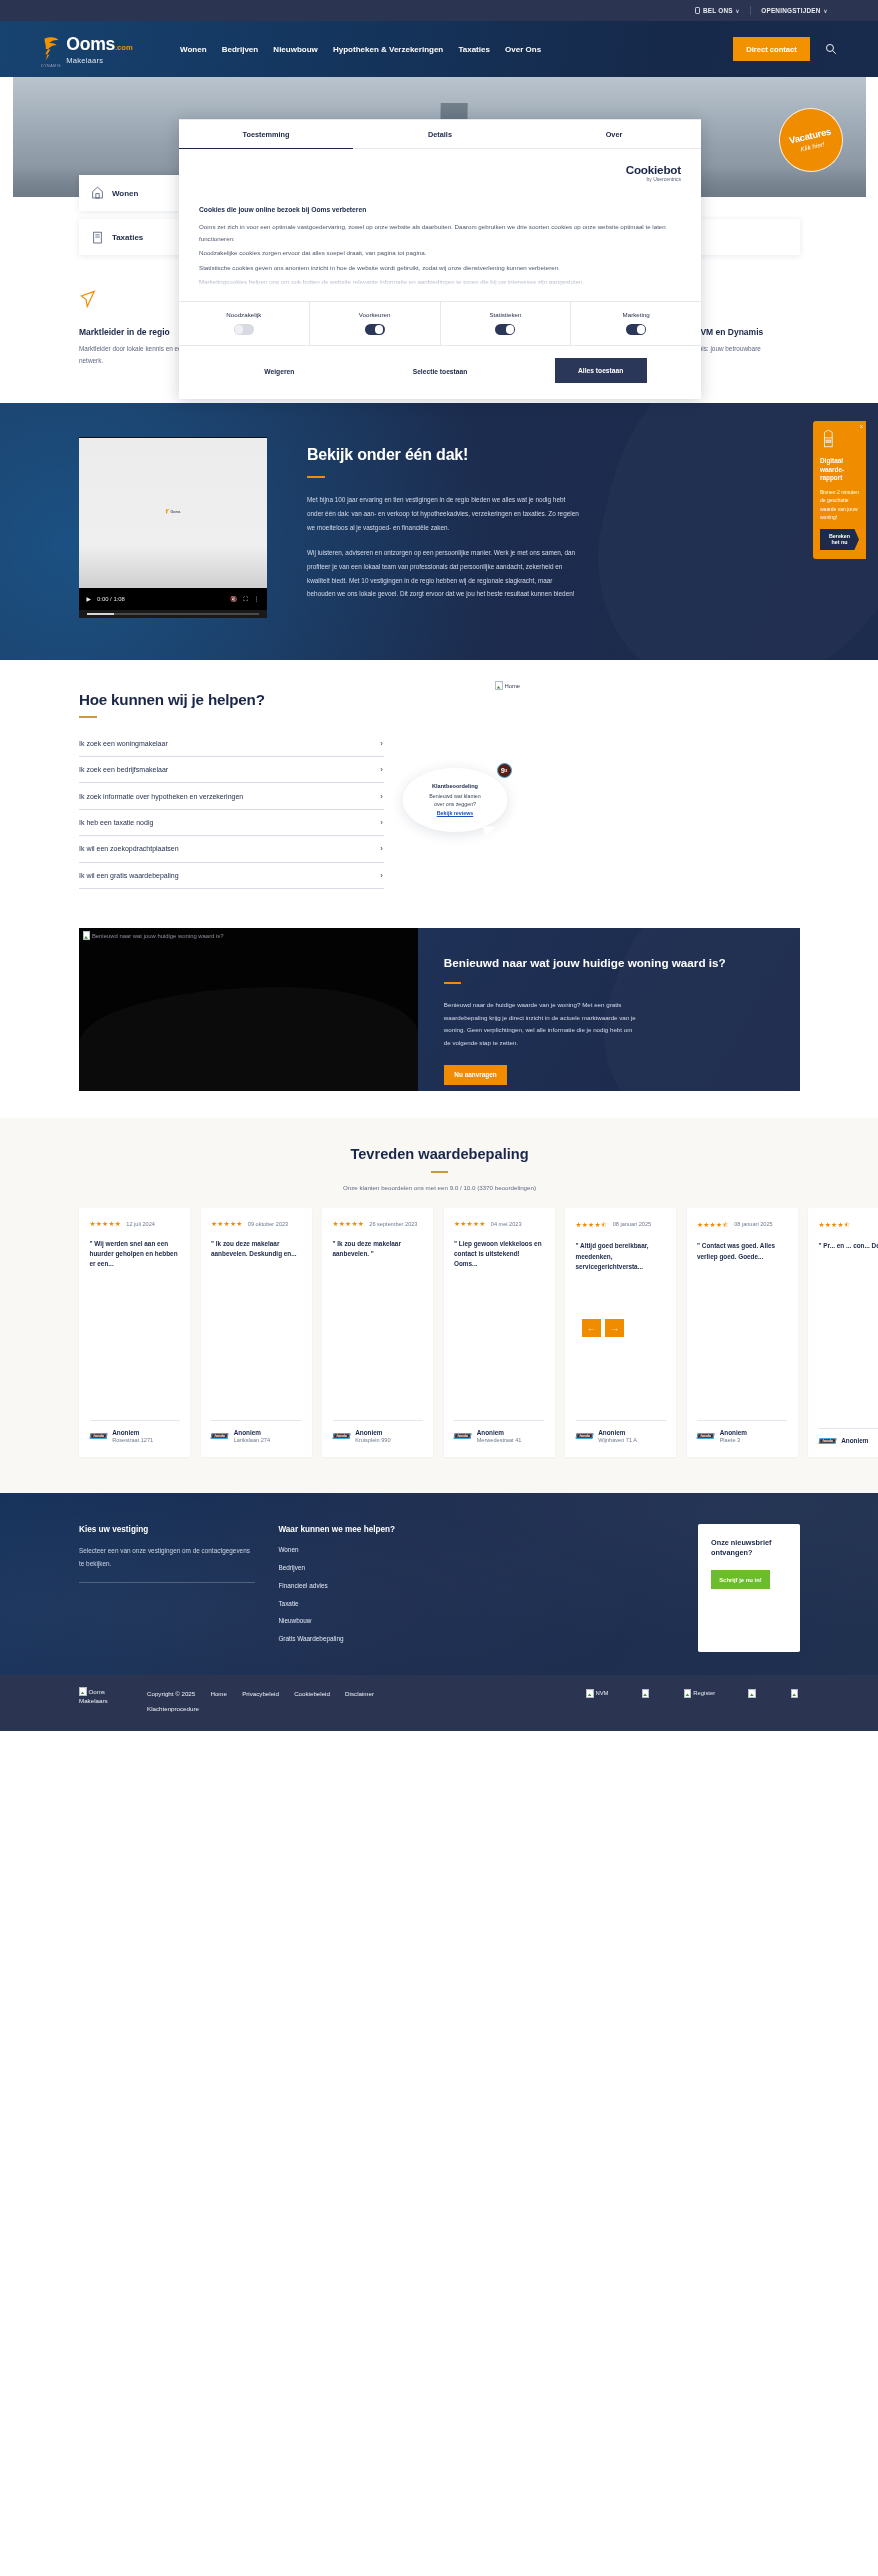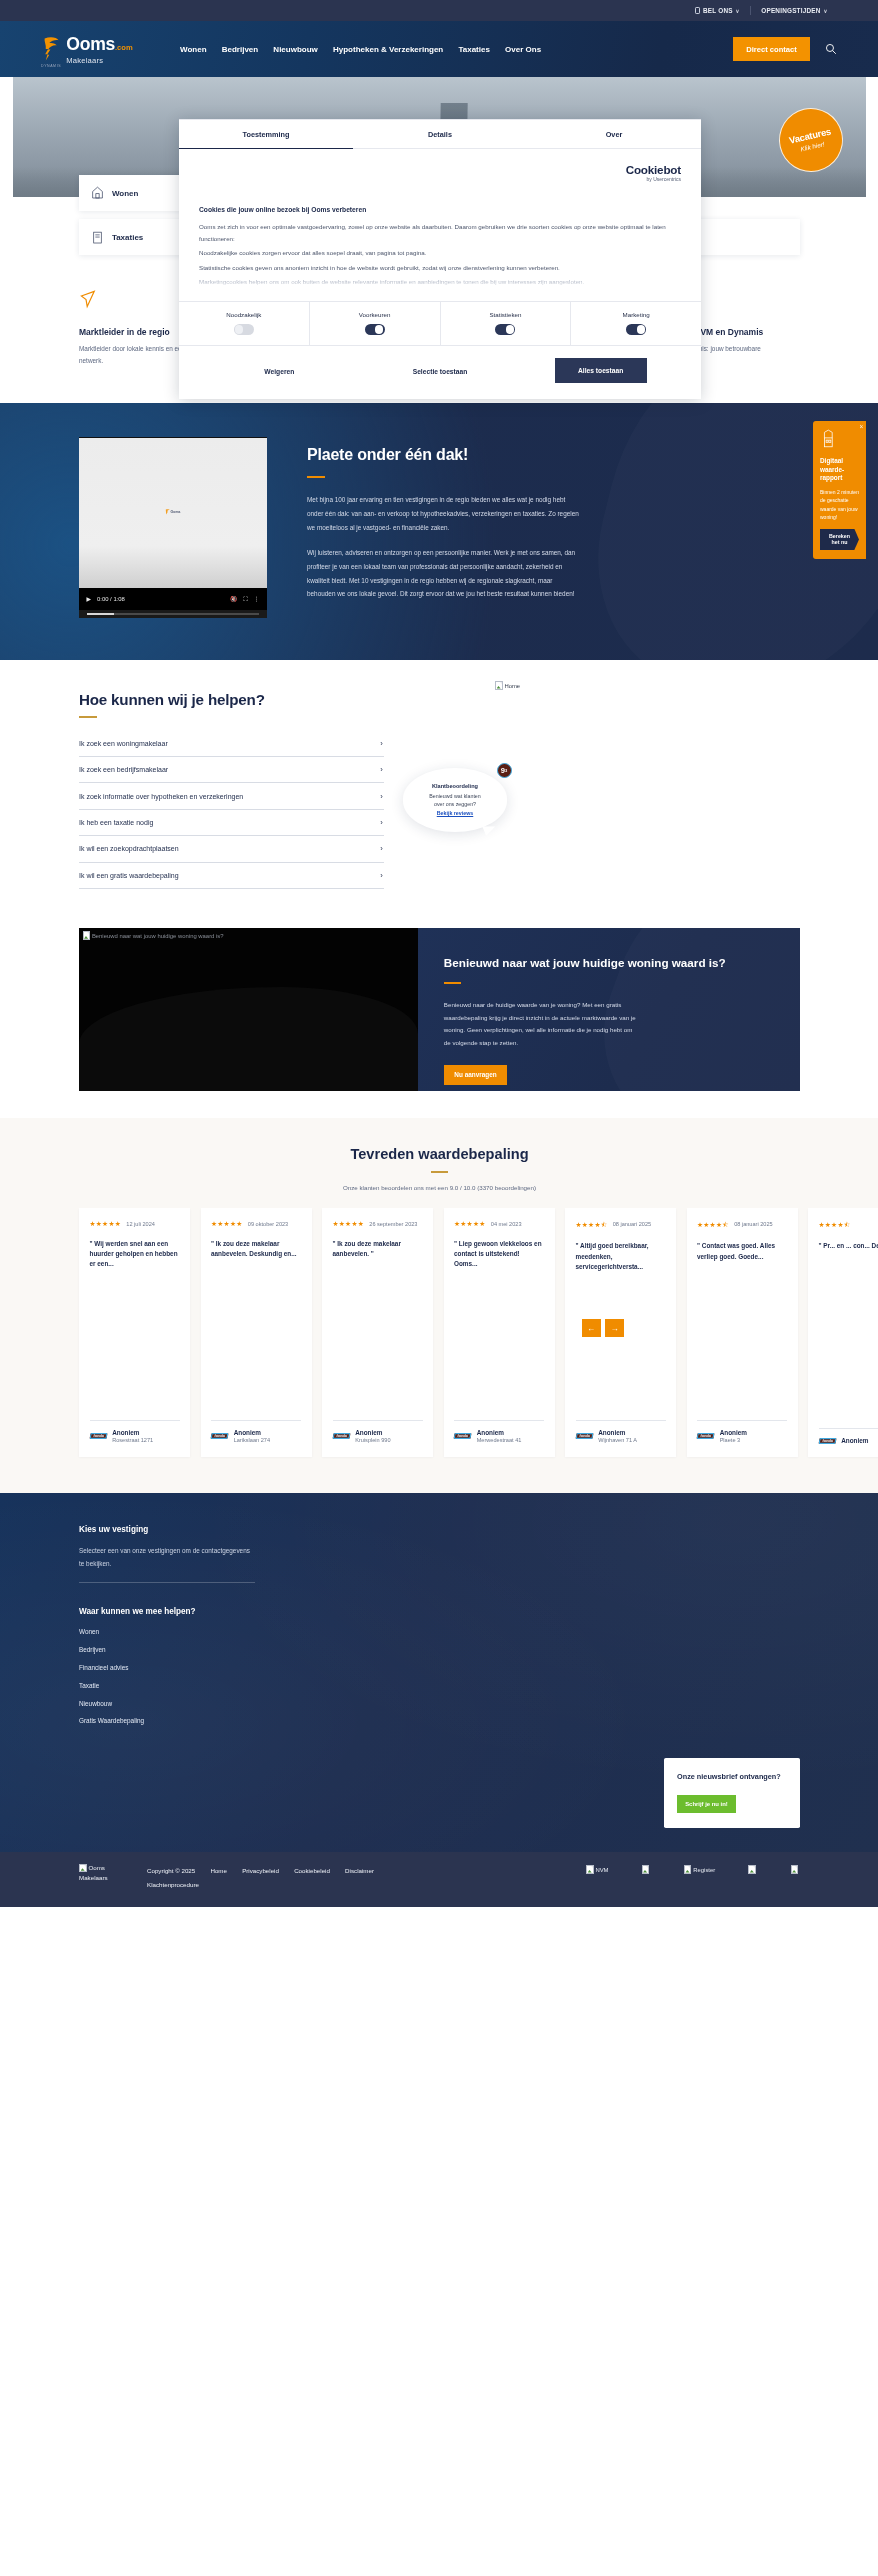--- a/index.html
+++ b/index.html
@@ -271,31 +271,31 @@
   .footer {
     background:linear-gradient(115deg,#17335c 0%,#1d2d50 45%,#20304f 100%);
     padding:30.5px 79px 23.4px; position:relative; overflow:hidden;
   }
   .footer::before{
     content:""; position:absolute; left:-10%; top:-40%; width:120%; height:160%;
     background:
       radial-gradient(ellipse at 20% 65%, rgba(255,255,255,.035) 0%, rgba(255,255,255,0) 45%),
       radial-gradient(ellipse at 78% 30%, rgba(255,255,255,.03) 0%, rgba(255,255,255,0) 48%);
   }
-  .footer-cols { display:flex; gap:23.4px; position:relative; z-index:2;flex-direction:column; }
+  .footer-cols { display:flex; gap:23.4px; position:relative; z-index:2; }
   .fc1 { width:176px; }
   .fc2 { width:126px; }
   .fc3 { width:152px; }
   .fc4 { flex:1; display:flex; justify-content:flex-end; }
   .f-h3 { color:#fff; font-size:8.2px; font-weight:800; margin-bottom:10.5px; line-height:1.35; }
   .f-p { color:#ccd4e4; font-size:6.4px; line-height:1.95; }
   .f-divider { height:0.6px; background:rgba(255,255,255,.22); margin-top:11.7px; }
   .f-link { color:#e3e9f4; font-size:6.4px; display:block; margin-bottom:8.2px; text-decoration:none; cursor:pointer; line-height:1.5; }
   .newsletter {
-    background:#fff; border-radius:1.8px; padding:14px 13px 15.2px; width:136px;
+    background:#fff; border-radius:1.8px; padding:14px 13px 15.2px; width:102px;
   }
   .nl-title { font-size:7.3px; font-weight:800; color:#1b2749; line-height:1.35; margin-bottom:13px; }
   .btn-green {
     background:#6cbd2e; color:#fff; border:none; font-size:5.9px; font-weight:700;
     padding:6.4px 8.2px; cursor:pointer;
   }
 
   .footbar {
     background:#2b3450; padding:11.7px 79px 14px; display:flex; align-items:flex-start;
     position:relative;
@@ -486,21 +486,21 @@
         <span data-name="fullscreen-icon">⛶</span>
         <span data-name="more-options-icon">⋮</span>
       </div>
       <div class="video-bar" data-name="video-progress-bar">
         <div class="track">
             <div class="fill" data-name="video-progress-fill"></div>
           </div>
       </div>
     </div>
     <div class="dark-right" data-name="about-text-block">
-      <h2 class="dark-h2" data-name="about-heading">Plaete onder één dak!</h2>
+      <h2 class="dark-h2" data-name="about-heading">Bekijk onder één dak!</h2>
       <div class="rule-orange" data-name="accent-rule"></div>
       <p class="dark-p" data-name="about-paragraph-1">Met bijna 100 jaar ervaring en tien vestigingen in de regio bieden we alles wat je nodig hebt onder één dak: van aan- en verkoop tot hypotheekadvies, verzekeringen en taxaties. Zo regelen we moeiteloos al je vastgoed- en financiële zaken.</p>
       <p class="dark-p" data-name="about-paragraph-2">Wij luisteren, adviseren en ontzorgen op een persoonlijke manier. Werk je met ons samen, dan profiteer je van een lokaal team van professionals dat persoonlijke aandacht, zekerheid en kwaliteit biedt. Met 10 vestigingen in de regio hebben wij de regionale slagkracht, maar behouden we ons lokale gevoel. Dit zorgt ervoor dat we jou het beste resultaat kunnen bieden!</p>
     </div>
   </div>
 
   <div class="help-sec" data-name="help-section">
     <div class="help-left" data-name="help-links-column">
       <h2 class="help-h2" data-name="help-heading">Hoe kunnen wij je helpen?</h2>
       <div class="help-rule" data-name="accent-rule"></div>

